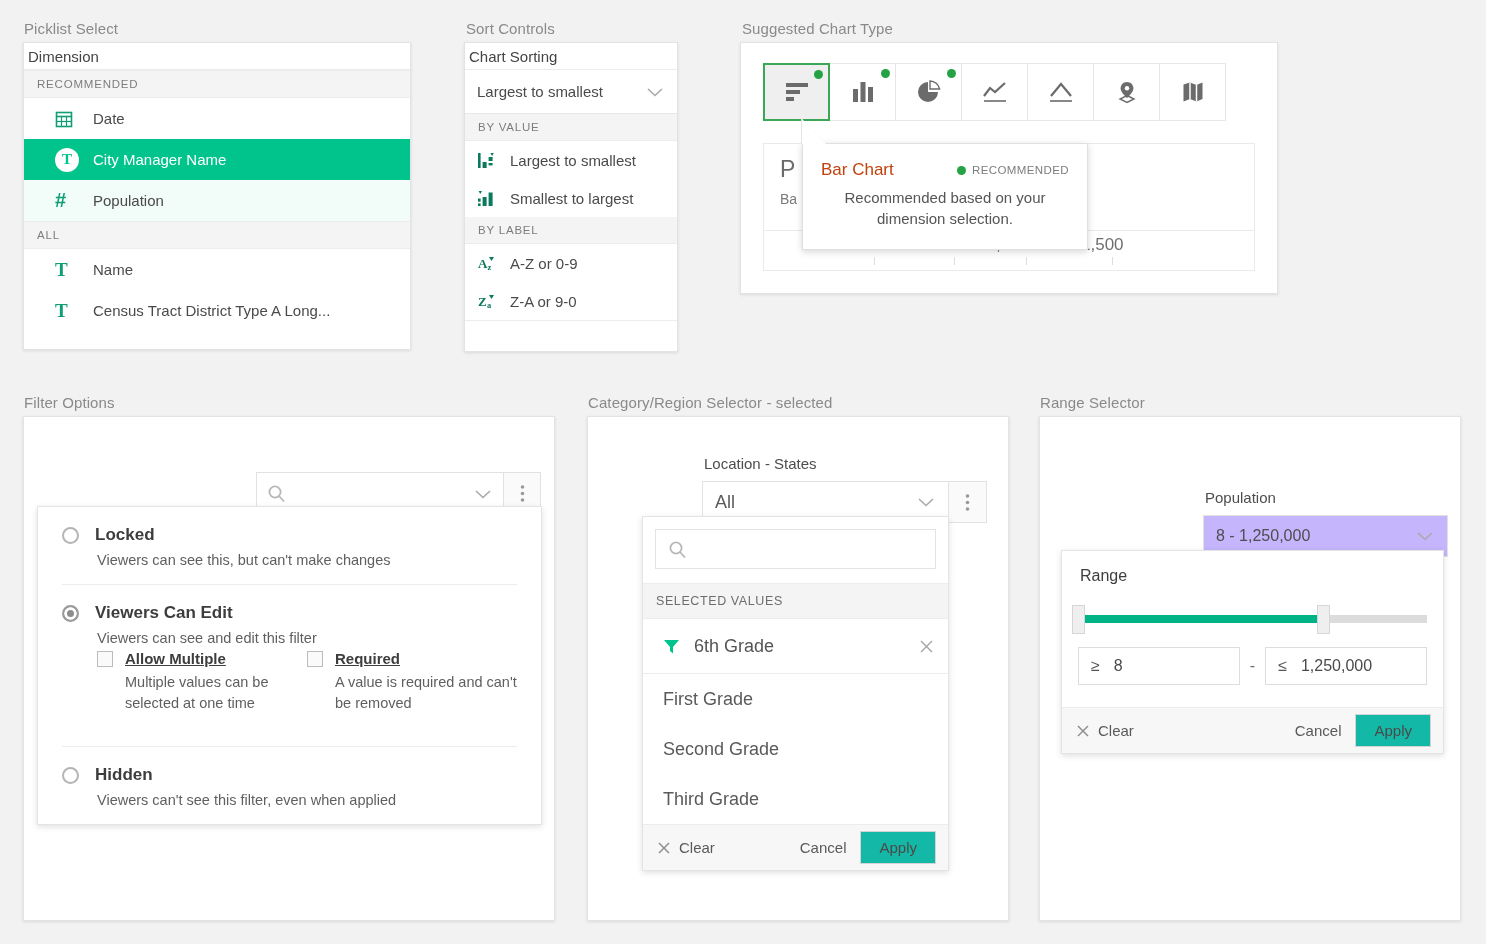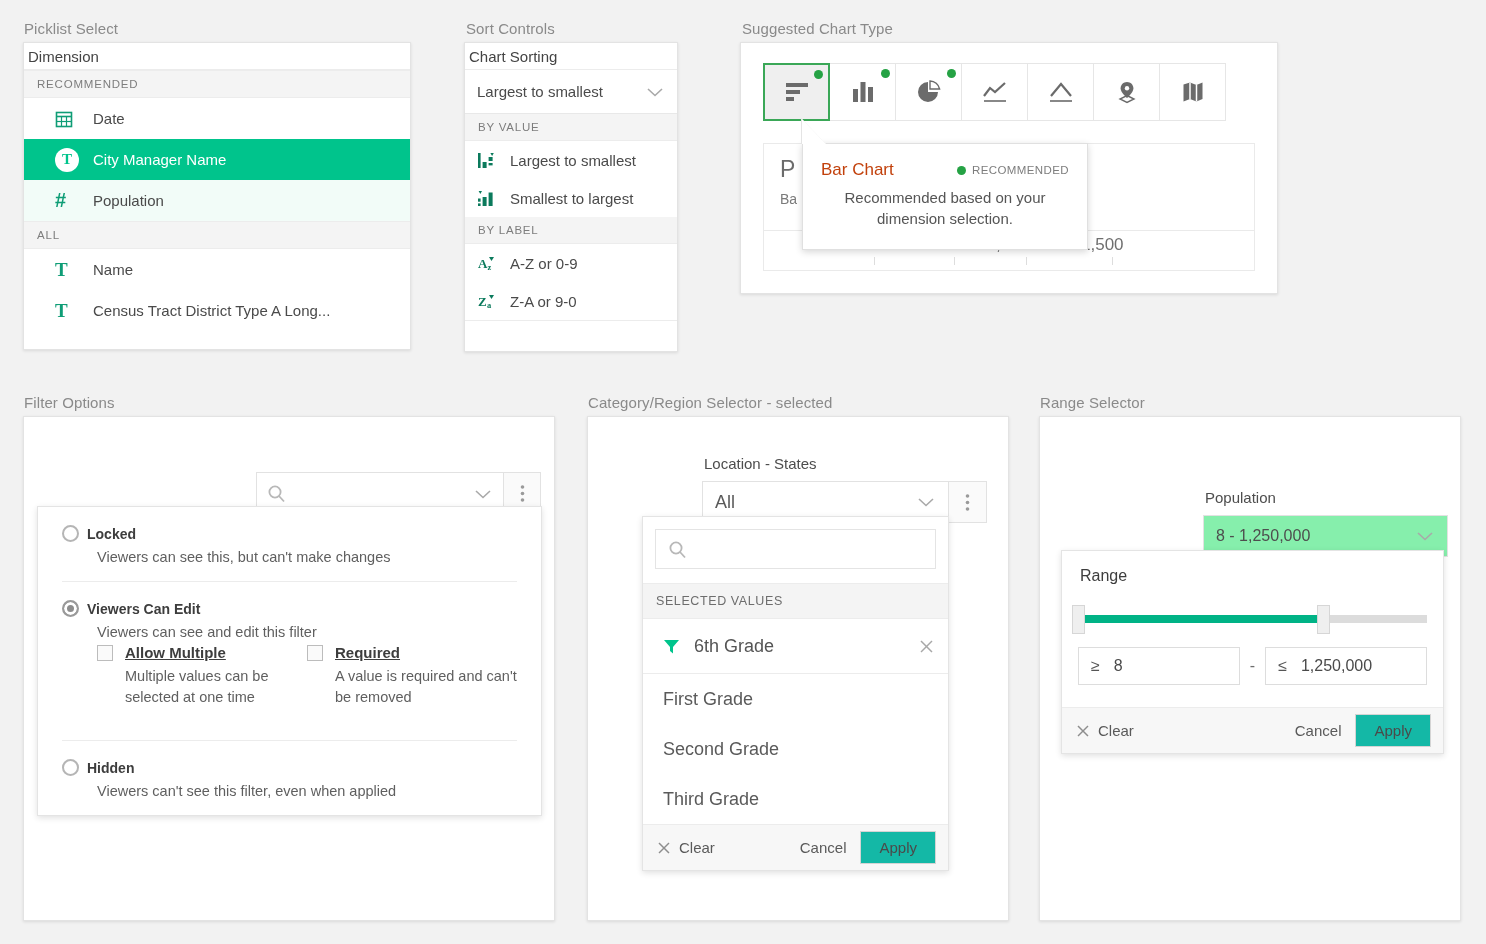--- a/index.html
+++ b/index.html
@@ -172,21 +172,21 @@
     background:#fff; border:1px solid #e4e4e4;
     box-shadow: 0 2px 6px rgba(0,0,0,.12);
   }
   .fo-opt { padding: 18px 0 16px 0; }
   .fo-opt-row { display:flex; align-items:center; padding-left: 24px; }
   .radio {
     width: 17px; height: 17px; border-radius:50%;
     border: 2px solid #b5b5b5; background:#fff; flex:0 0 17px;
   }
   .radio.on { border-color:#9a9a9a; background:#8d8d8d; box-shadow: inset 0 0 0 3px #fff;}
-  .fo-opt-title { font-size: 14px; font-weight: 700; color:#3d3d3d; margin-left: 8px; }
+  .fo-opt-title { font-size: 17px; font-weight: 700; color:#3d3d3d; margin-left: 16px; }
   .fo-opt-desc { font-size: 14.5px; color:#5f5f5f; margin-left: 59px; margin-top: 7px; }
   .fo-div { height:1px; background:#ececec; margin: 0 24px; }
   .fo-checks { display:flex; padding: 4px 0 16px 59px; }
   .fo-check-col { width: 210px; }
   .fo-check-top { display:flex; align-items:center;text-decoration:underline; }
   .checkbox { width: 16px; height: 16px; border: 1px solid #bcbcbc; background:#fafafa; flex:0 0 16px;}
   .fo-check-lbl { font-size: 15px; font-weight: 700; color:#3d3d3d; margin-left: 12px; }
   .fo-check-desc { font-size: 14.5px; color:#5f5f5f; margin-left: 28px; margin-top: 5px; line-height:1.45;}
   .fo-foot {
     height: 44px; background:#f7f7f7; border-top:1px solid #ececec;
@@ -242,21 +242,21 @@
   .btn-apply {
     border:1px solid #d4d4d4; background:#14b8a6; padding: 7px 18px;
     font-size: 15px; color:#4a4a4a;
   }
 
   
   #rangesel { left: 1039px; top: 416px; width: 422px; height: 505px; }
   .rs-label { position:absolute; left: 165px; top: 72px; font-size: 15px; color:#4d4d4d; }
   .rs-select {
     position:absolute; left: 163px; top: 98px; width: 245px; height: 42px;
-    border:1px solid #e2e2e2; background:#86efac;
+    border:1px solid #e2e2e2; background:#c4b5fd;
     display:flex; align-items:center; justify-content:space-between; padding: 0 12px;
     font-size: 16px; color:#4e4e4e;
   }
   .rs-drop {
     position:absolute; left: 21px; top: 133px; width: 383px;
     background:#fff; border:1px solid #e4e4e4;
     box-shadow: 0 2px 6px rgba(0,0,0,.12);
   }
   .rs-title { font-size: 16px; font-weight:400; color:#3d3d3d; padding: 16px 0 0 18px; }
   .rs-sliderwrap { padding: 22px 16px 0 16px; position:relative; height: 52px; }

